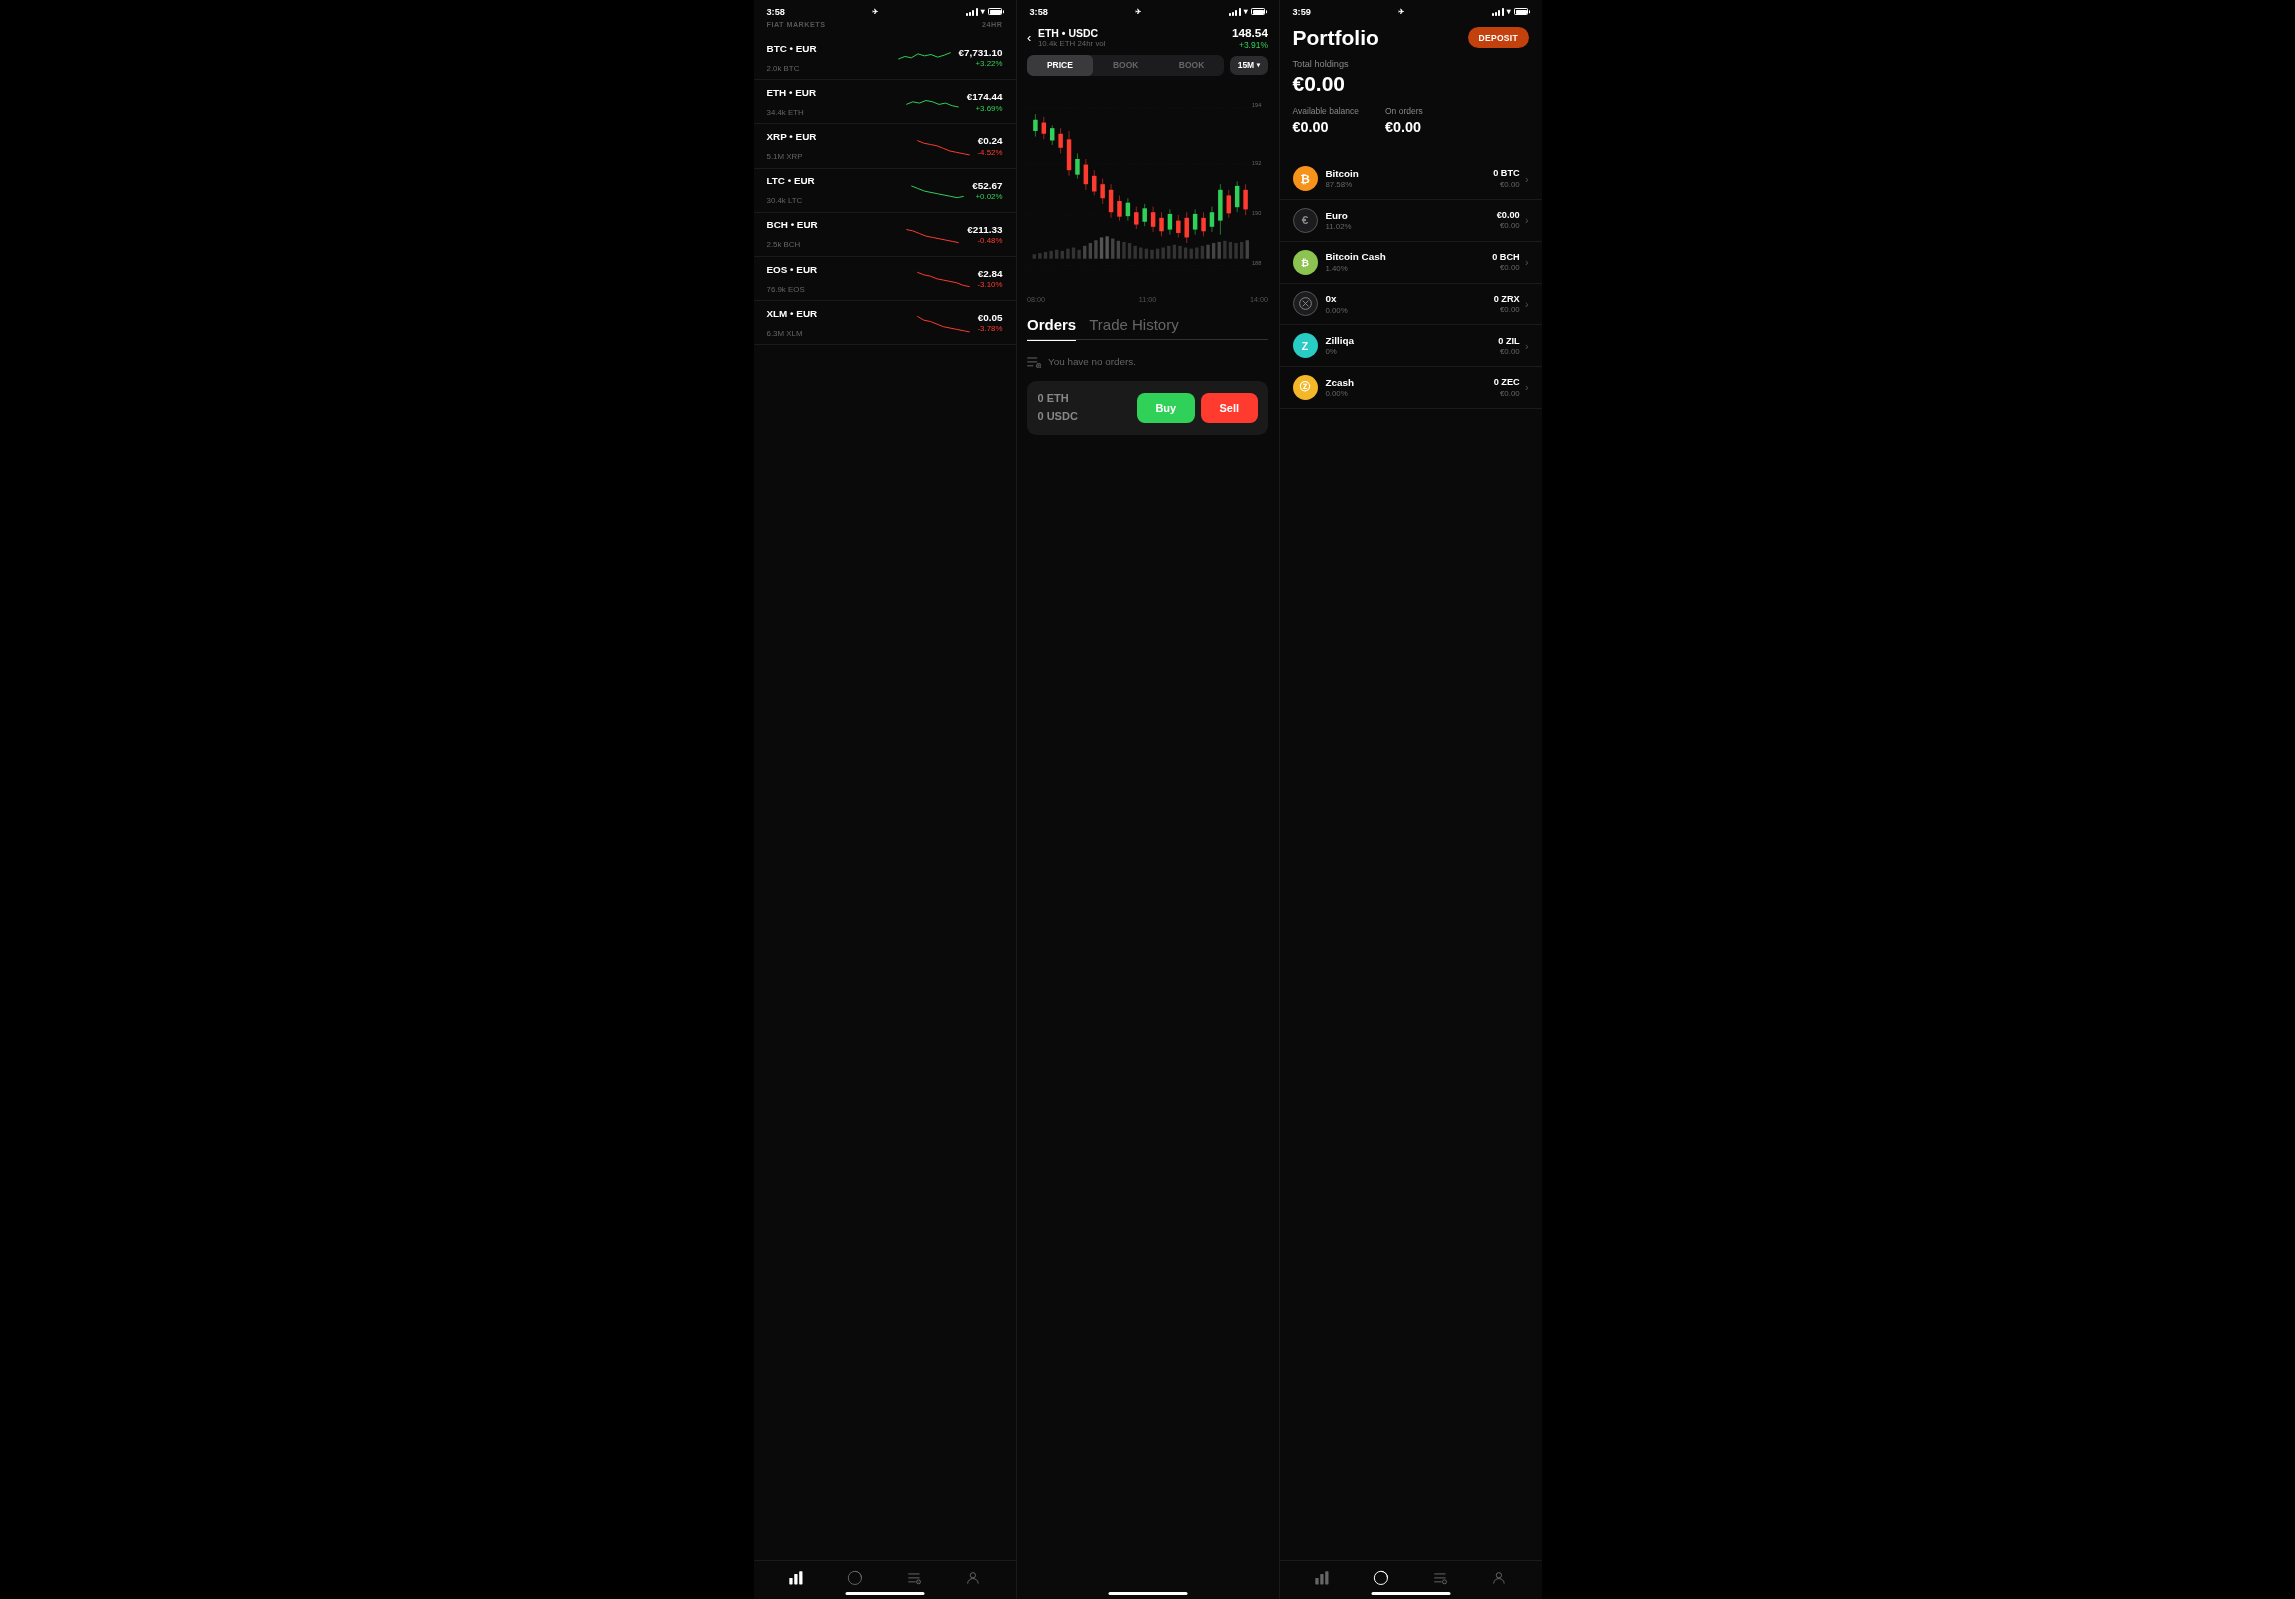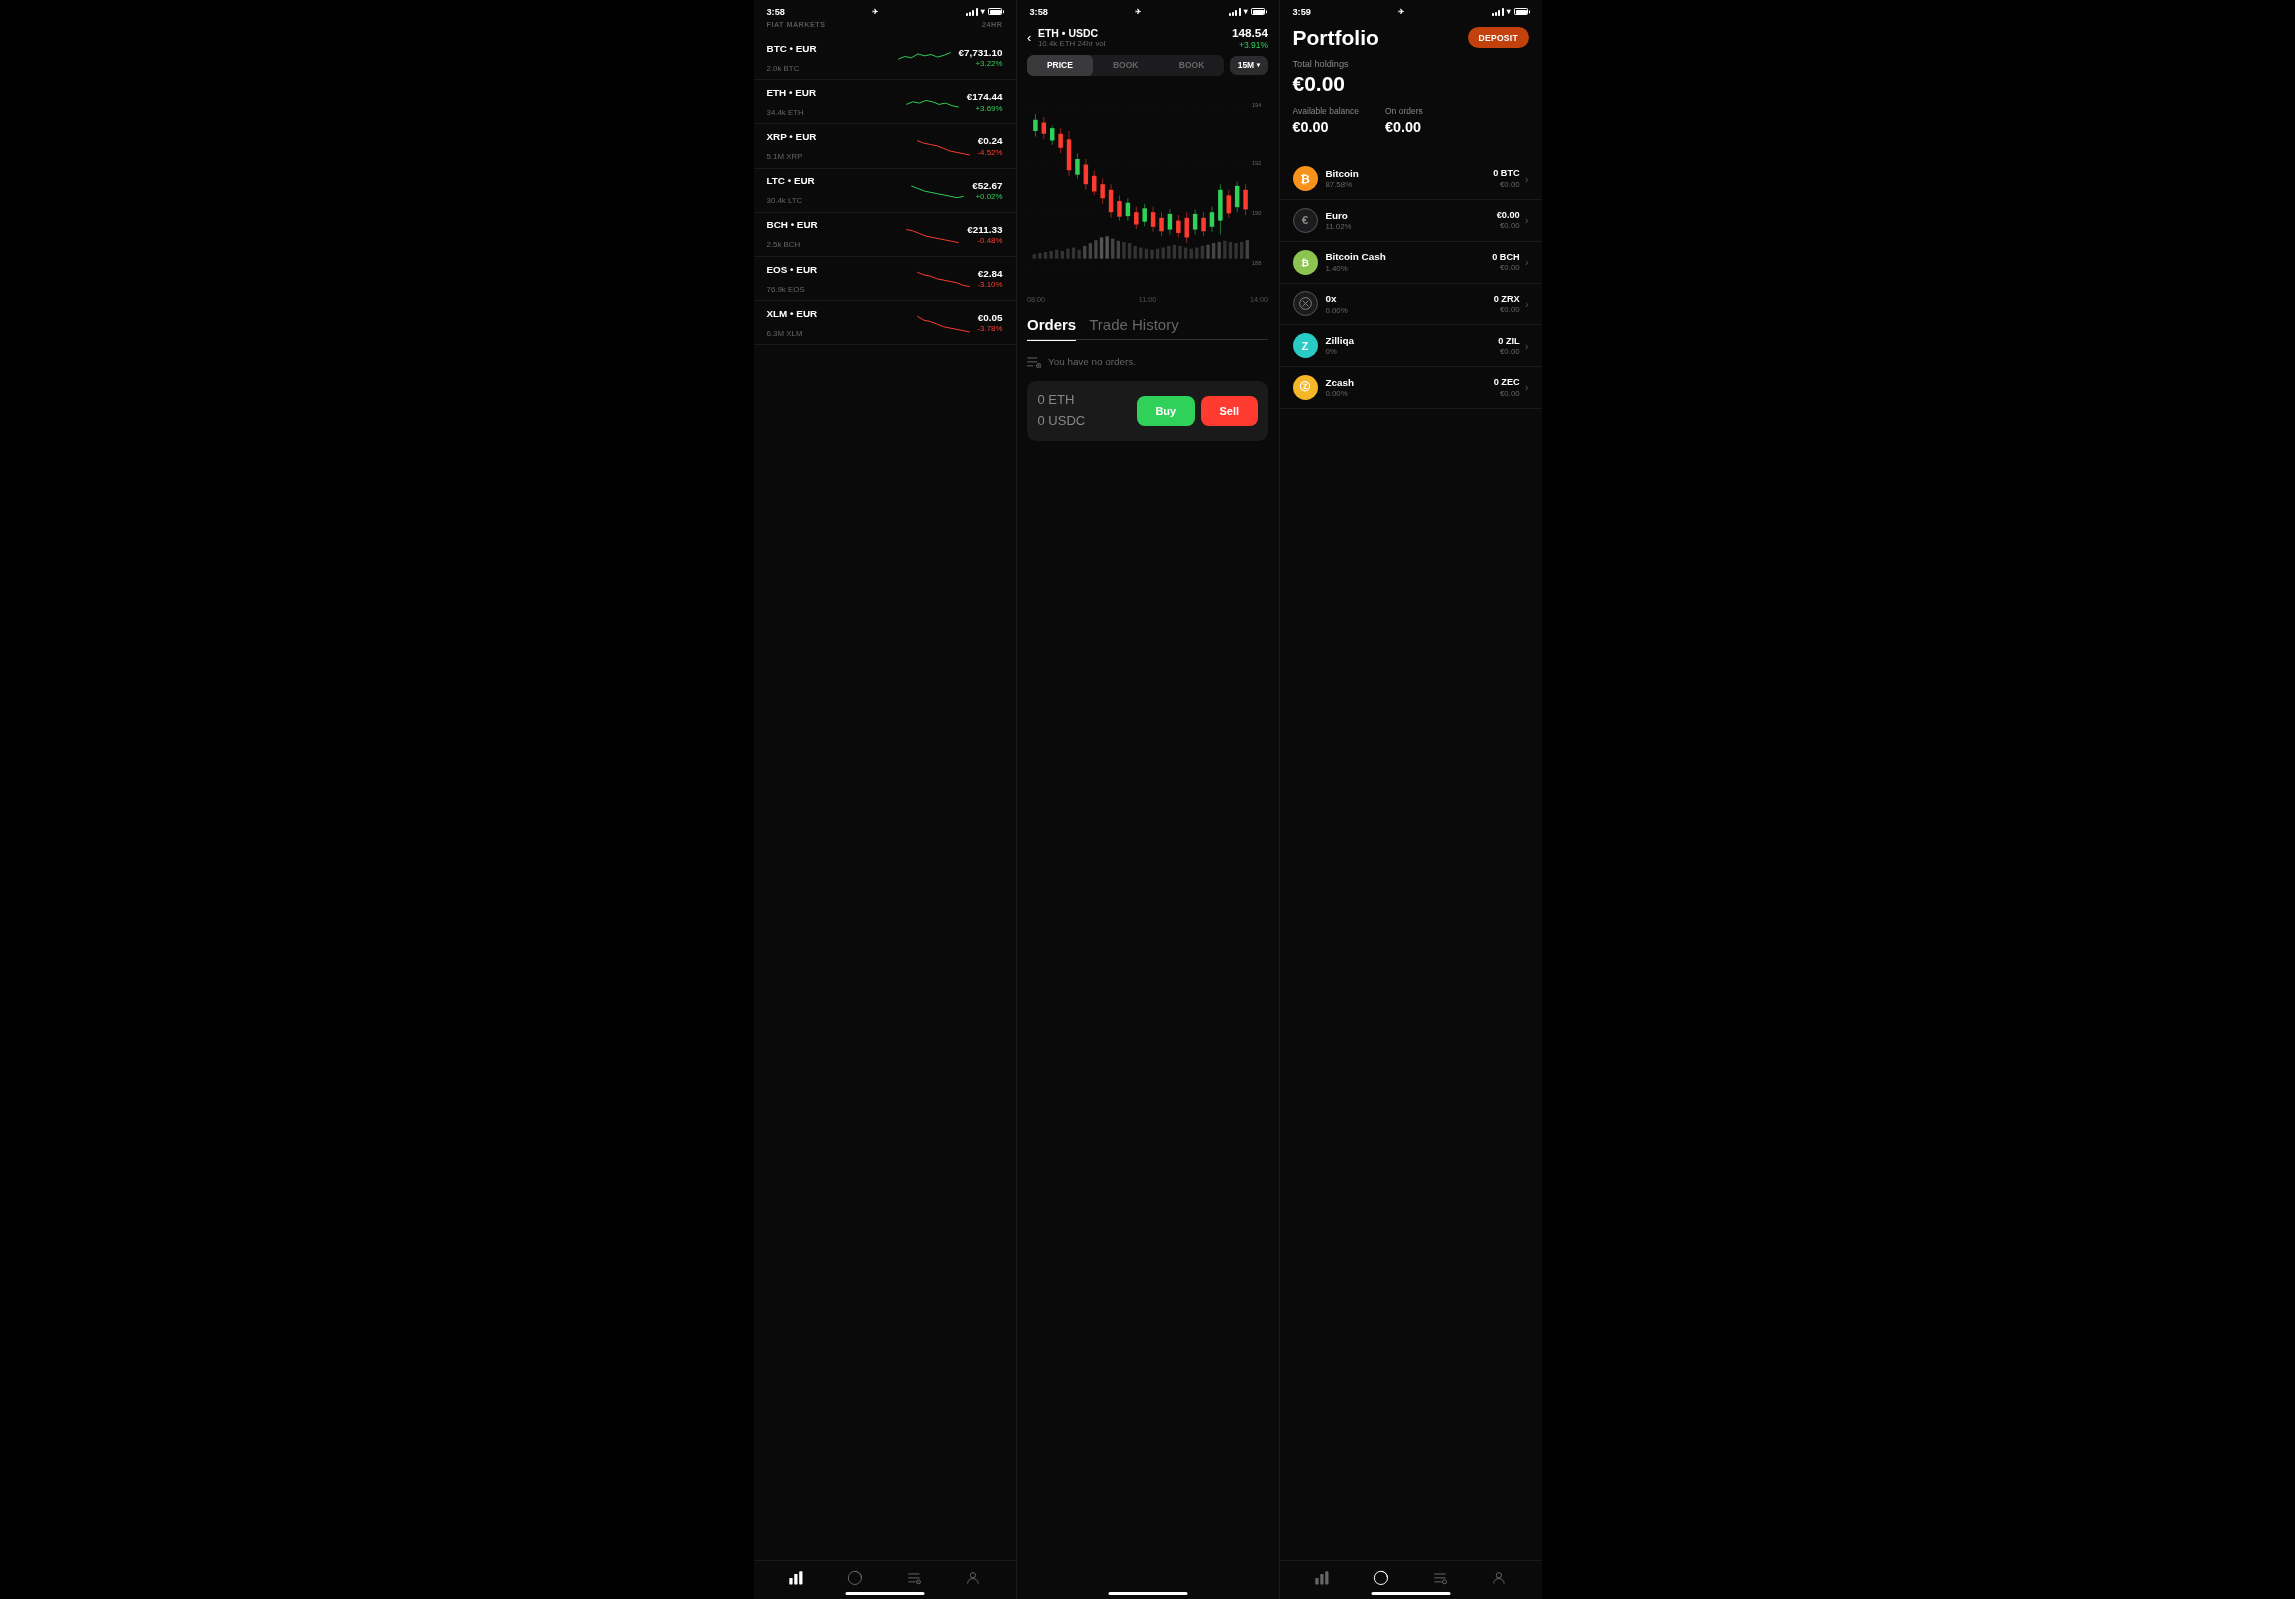--- a/index.html
+++ b/index.html
@@ -296,21 +296,21 @@
     .trade-bar {
       display: flex;
       align-items: center;
       padding: 9.2px 10.5px;
       background: #1a1a1a;
       margin-top: 6.6px;
       border-radius: 9.2px;
       margin: 6.6px 10.5px 10.5px;
       gap: 6.6px;
     }
-    .trade-balance { flex: 1; color: #666; font-size: 13px; line-height: 1.6; }
+    .trade-balance { flex: 1; color: #666; font-size: 11px; line-height: 1.6; font-weight: bold; }
     .trade-balance span { display: block; color: #888; }
     .buy-btn {
       background: #30d158;
       color: #fff;
       font-size: 11px;
       font-weight: 700;
       border: none;
       border-radius: 7.9px;
       padding: 9.2px 18.4px;
       cursor: pointer;

